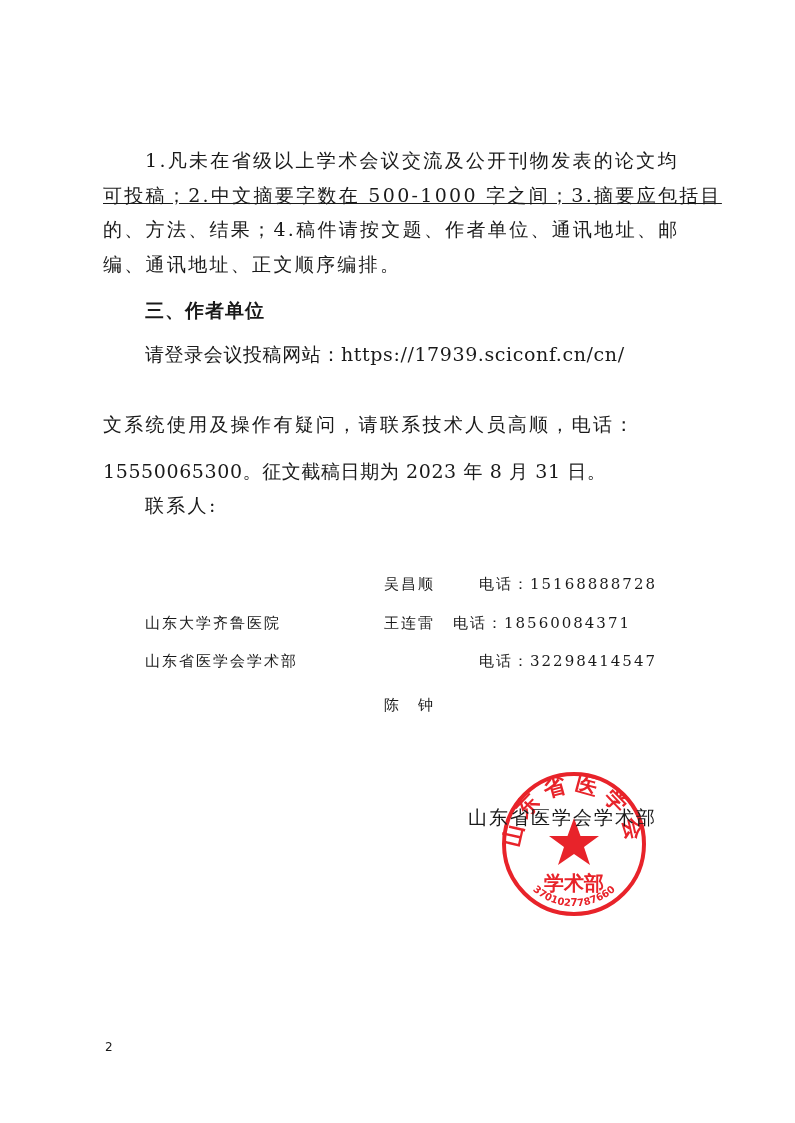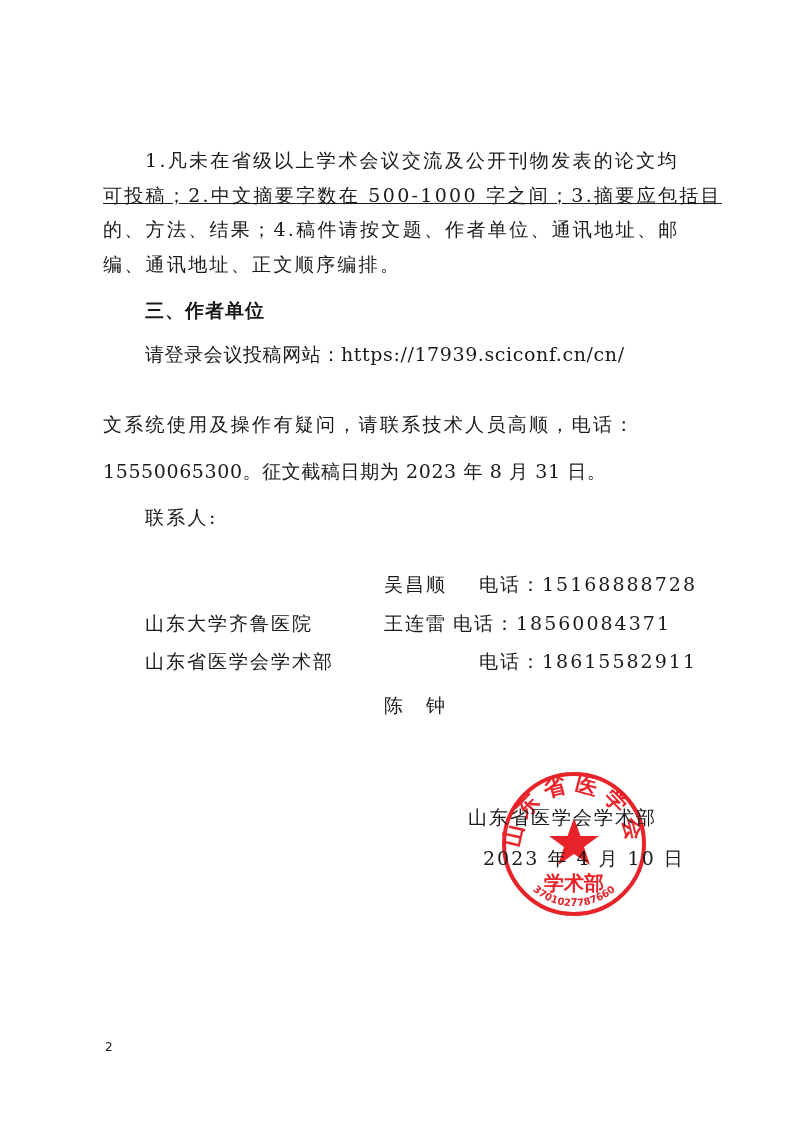--- a/index.html
+++ b/index.html
@@ -7,72 +7,71 @@
     width: 795px; height: 1123px; background: #ffffff; position: relative; overflow: hidden;
     font-family: "DejaVu Serif", "Liberation Serif", serif; color: #1a1a1a;
   }
   .page { position: absolute; left: 0; top: 0; width: 795px; height: 1123px; }
   .line {
     position: absolute; font-size: 19px; line-height: 24px; white-space: nowrap;
     letter-spacing: 2.3px;
   }
   .heading { font-family: "DejaVu Sans", "Liberation Sans", sans-serif; font-weight: bold; letter-spacing: 1px; }
   .mono { letter-spacing: 0.6px; }
-  .col { position: absolute; font-size: 19px; line-height: 24px; white-space: nowrap; letter-spacing: 2px; }
+  .col { position: absolute; font-size: 15px; line-height: 24px; white-space: nowrap; letter-spacing: 2px; }
   .pagenum { position: absolute; left: 105px; top: 1040px; font-size: 12px; font-family: "DejaVu Sans", sans-serif; }
   .seal { position: absolute; left: 500px; top: 770px; width: 148px; height: 148px; }
   .sign { position: absolute; font-size: 19px; line-height: 24px; white-space: nowrap; letter-spacing: 2px; color: #1a1a1a; }
 </style>
 </head>
 <body>
 
 <div class="page">
 
   <div class="line" style="left:145px; top:148px;">1.凡未在省级以上学术会议交流及公开刊物发表的论文均</div>
   <div class="line" style="left:103px; top:183px;text-decoration:underline;">可投稿；2.中文摘要字数在 500-1000 字之间；3.摘要应包括目</div>
   <div class="line" style="left:103px; top:217px;">的、方法、结果；4.稿件请按文题、作者单位、通讯地址、邮</div>
   <div class="line" style="left:103px; top:252px;">编、通讯地址、正文顺序编排。</div>
 
   <div class="line heading" style="left:145px; top:298px;">三、作者单位</div>
 
   <div class="line mono" style="left:145px; top:342px;">请登录会议投稿网站：https://17939.sciconf.cn/cn/</div>
   <div class="line" style="left:103px; top:412px;">文系统使用及操作有疑问，请联系技术人员高顺，电话：</div>
   <div class="line mono" style="left:103px; top:447px;margin-top:12px;">15550065300。征文截稿日期为 2023 年 8 月 31 日。</div>
 
-  <div class="line" style="left:145px; top:493px;margin-top:12px;">联系人:</div>
+  <div class="line" style="left:145px; top:493px;">联系人:</div>
 
   <div>
     <div class="col" style="left:384px; top:572px;">吴昌顺</div>
     <div class="col" style="left:479px; top:572px;">电话：15168888728</div>
   </div>
   <div>
     <div class="col" style="left:145px; top:611px;">山东大学齐鲁医院</div>
     <div class="col" style="left:384px; top:611px;text-align:center;">王连雷</div>
     <div class="col" style="left:453px; top:611px;">电话：18560084371</div>
   </div>
   <div>
     <div class="col" style="left:145px; top:649px;">山东省医学会学术部</div>
     <div class="col" style="left:384px; top:649px;margin-top:44px;">陈　钟</div>
-    <div class="col" style="left:479px; top:649px;">电话：18615582911</div>
+    <div class="col" style="left:479px; top:649px;">电话：32298414547</div>
   </div>
 
 
   <svg class="seal" viewBox="0 0 148 148">
     <defs>
       <path id="arcTop" d="M 24 96 A 54 54 0 1 1 124 96" fill="none"></path>
       <path id="arcBot" d="M 22 108 A 62 62 0 0 0 126 108" fill="none"></path>
     </defs>
     <circle cx="74" cy="74" r="70" fill="none" stroke="#e8232a" stroke-width="4"></circle>
     <text font-family="DejaVu Sans, sans-serif" font-size="22" font-weight="bold" fill="#e8232a" letter-spacing="7">
       <textPath href="#arcTop" startOffset="50%" text-anchor="middle">山东省医学会</textPath>
     </text>
     <polygon points="74,48 80.5,66 99,66 84,77 90,95 74,84 58,95 64,77 49,66 67.5,66" fill="#e8232a"></polygon>
     <text x="74" y="120" text-anchor="middle" font-family="DejaVu Sans, sans-serif" font-size="20" font-weight="bold" fill="#e8232a">学术部</text>
     <text font-family="DejaVu Sans, sans-serif" font-size="10" font-weight="bold" fill="#e8232a">
       <textPath href="#arcBot" startOffset="50%" text-anchor="middle">3701027787660</textPath>
     </text>
   </svg>
 
   <div class="sign" style="left:468px; top:805px;">山东省医学会学术部</div>
-  <div class="sign" style="left:483px; top:846px;">2023 年 4 月 10 日</div>
 
   <div class="pagenum">2</div>
 </div>
 
 </body></html>

